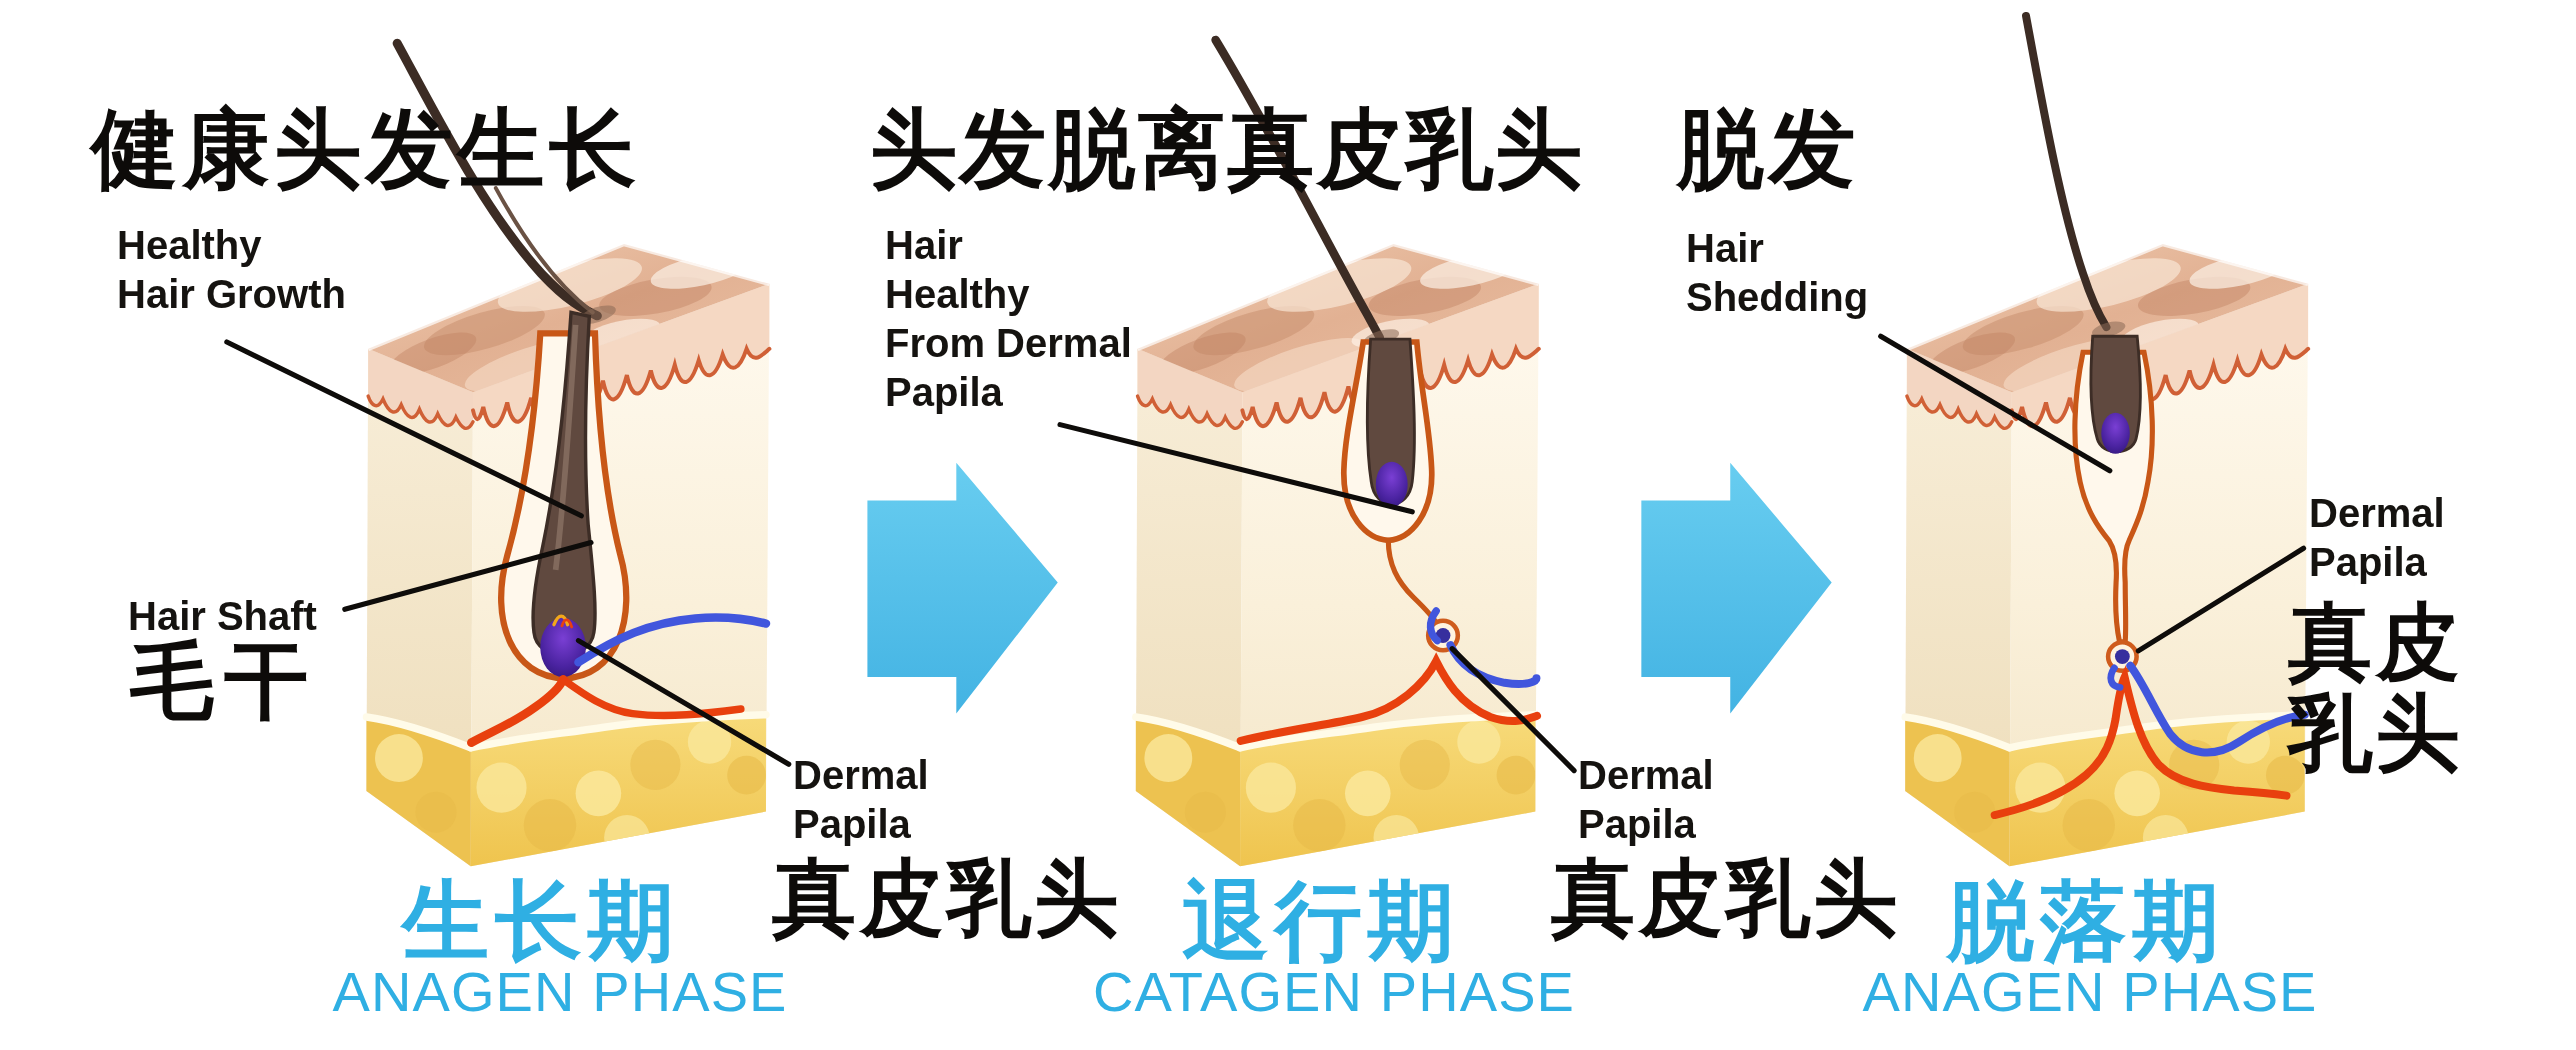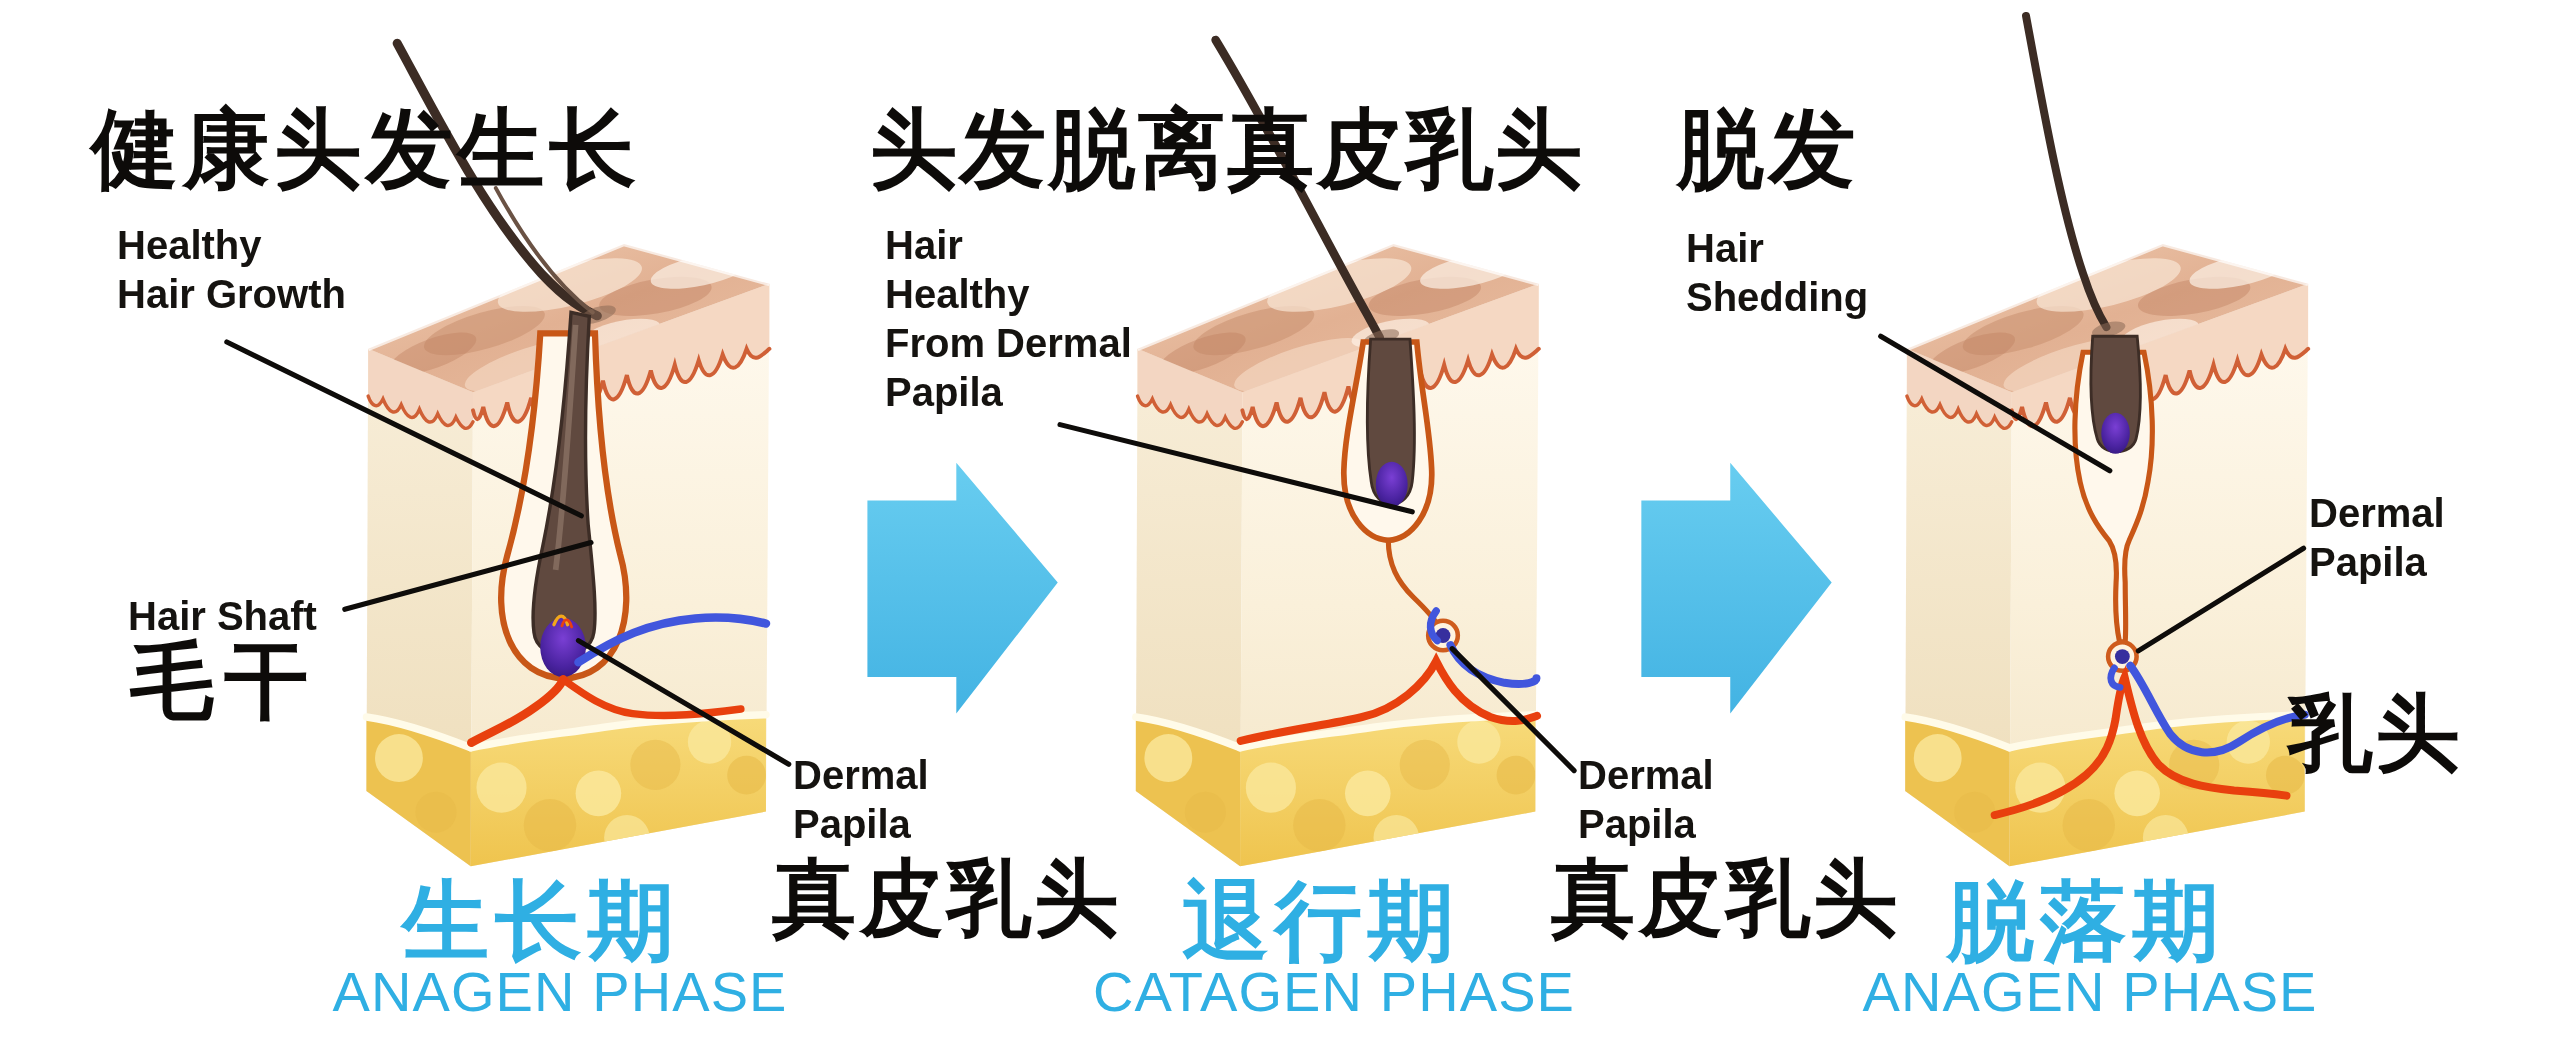--- a/index.html
+++ b/index.html
@@ -185,18 +185,18 @@
 <div class="lbl zh-title" style="left:870px;top:105px;letter-spacing:2.3px;">头发脱离真皮乳头</div>
 <div class="lbl en-lab" style="left:885px;top:221px;"><span>Hair</span><br><span>Healthy</span><br><span>From Dermal</span><br><span>Papila</span></div>
 <div class="lbl en-lab" style="left:1578px;top:751px;"><span>Dermal</span><br><span>Papila</span></div>
 <div class="lbl zh-big" style="left:1551px;top:854px;">真皮乳头</div>
 <div class="lbl phase-zh" style="left:1321px;top:877px;">退行期</div>
 <div class="lbl phase-en" style="left:1334px;top:964px;text-align:right;">CATAGEN PHASE</div>
 
 <div class="lbl zh-title" style="left:1677px;top:105px;">脱发</div>
 <div class="lbl en-lab" style="left:1686px;top:224px;"><span>Hair</span><br><span>Shedding</span></div>
 <div class="lbl en-lab" style="left:2309px;top:489px;"><span>Dermal</span><br><span>Papila</span></div>
-<div class="lbl zh-big" style="left:2288px;top:597px;line-height:91px;"><br><span>乳头</span></div>
+<div class="lbl zh-big" style="left:2288px;top:597px;line-height:91px;"><span>真皮</span><br><span>乳头</span></div>
 <div class="lbl phase-zh" style="left:2086px;top:877px;">脱落期</div>
 <div class="lbl phase-en" style="left:2090px;top:964px;">ANAGEN PHASE</div>
 
 </div>
 
 
 </body></html>

